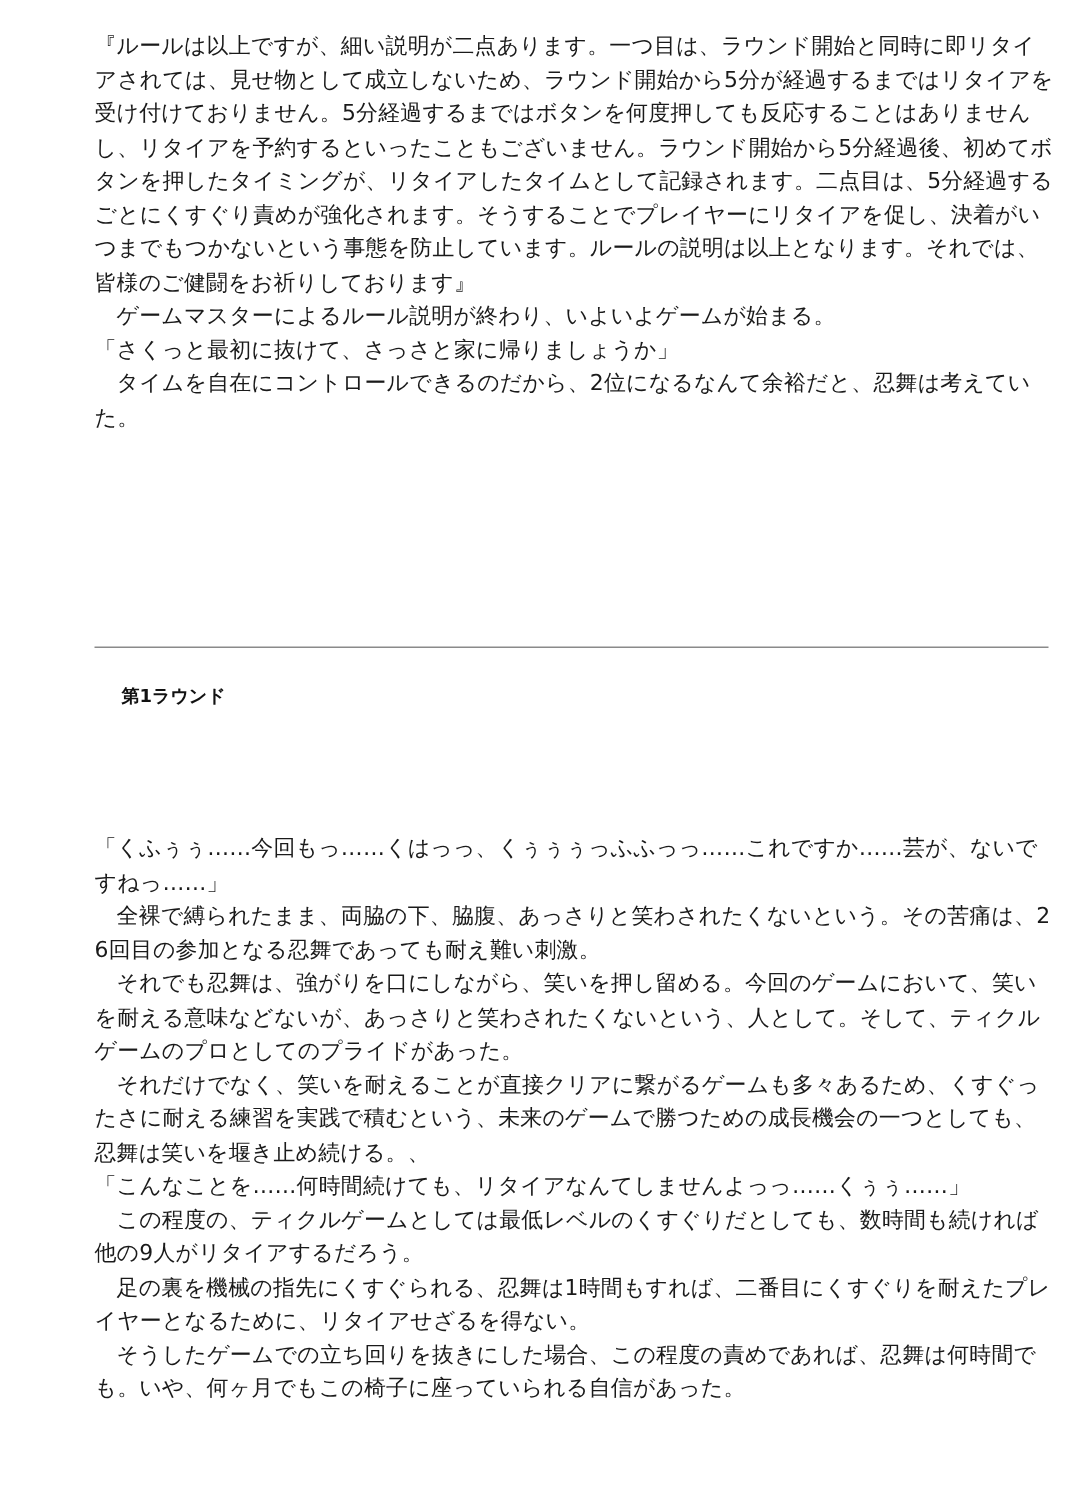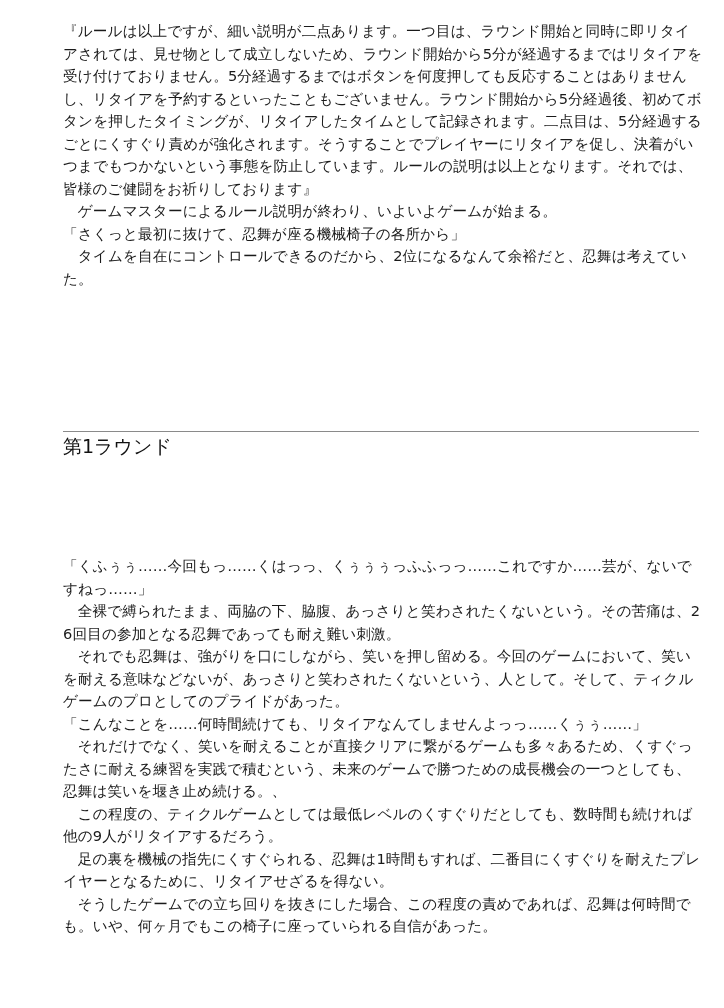--- a/index.html
+++ b/index.html
@@ -42,53 +42,53 @@
       top: 431px;
       left: 0;
       width: 636px;
       height: 0;
       border-top: 1.5px solid #8a8a8a;
     }
     .chapter-title {
       position: absolute;
       top: 434px;
       left: 0;
-      font-size: 19px;
+      font-size: 12px;
       line-height: 24px;
-      margin: 0;
-      font-weight: normal;
+      margin: 18px;
+      font-weight: bold;
       color: #111;
     }
     .section-2 {
       position: absolute;
       top: 555px;
       left: 0;
       width: 640px;
     }
   </style>
 </head>
 <body>
 
 <div class="page">
 
   <div class="section section-1">
     <p>『ルールは以上ですが、細い説明が二点あります。一つ目は、ラウンド開始と同時に即リタイアされては、見せ物として成立しないため、ラウンド開始から5分が経過するまではリタイアを受け付けておりません。5分経過するまではボタンを何度押しても反応することはありませんし、リタイアを予約するといったこともございません。ラウンド開始から5分経過後、初めてボタンを押したタイミングが、リタイアしたタイムとして記録されます。二点目は、5分経過するごとにくすぐり責めが強化されます。そうすることでプレイヤーにリタイアを促し、決着がいつまでもつかないという事態を防止しています。ルールの説明は以上となります。それでは、皆様のご健闘をお祈りしております』</p>
     <p>　ゲームマスターによるルール説明が終わり、いよいよゲームが始まる。</p>
-    <p>「さくっと最初に抜けて、忍舞が座る機械椅子の各所から」</p>
+    <p>「さくっと最初に抜けて、さっさと家に帰りましょうか」</p>
     <p>　タイムを自在にコントロールできるのだから、2位になるなんて余裕だと、忍舞は考えていた。</p>
   </div>
 
   <div class="divider"></div>
 
   <h2 class="chapter-title">第1ラウンド</h2>
 
   <div class="section section-2">
     <p>「くふぅぅ……今回もっ……くはっっ、くぅぅぅっふふっっ……これですか……芸が、ないですねっ……」</p>
     <p>　全裸で縛られたまま、両脇の下、脇腹、あっさりと笑わされたくないという。その苦痛は、26回目の参加となる忍舞であっても耐え難い刺激。</p>
     <p>　それでも忍舞は、強がりを口にしながら、笑いを押し留める。今回のゲームにおいて、笑いを耐える意味などないが、あっさりと笑わされたくないという、人として。そして、ティクルゲームのプロとしてのプライドがあった。</p>
+    <p>　それだけでなく、笑いを耐えることが直接クリアに繋がるゲームも多々あるため、くすぐったさに耐える練習を実践で積むという、未来のゲームで勝つための成長機会の一つとしても、忍舞は笑いを堰き止め続ける。、</p>
     <p>「こんなことを……何時間続けても、リタイアなんてしませんよっっ……くぅぅ……」</p>
-    <p>　それだけでなく、笑いを耐えることが直接クリアに繋がるゲームも多々あるため、くすぐったさに耐える練習を実践で積むという、未来のゲームで勝つための成長機会の一つとしても、忍舞は笑いを堰き止め続ける。、</p>
     <p>　この程度の、ティクルゲームとしては最低レベルのくすぐりだとしても、数時間も続ければ他の9人がリタイアするだろう。</p>
     <p>　足の裏を機械の指先にくすぐられる、忍舞は1時間もすれば、二番目にくすぐりを耐えたプレイヤーとなるために、リタイアせざるを得ない。</p>
     <p>　そうしたゲームでの立ち回りを抜きにした場合、この程度の責めであれば、忍舞は何時間でも。いや、何ヶ月でもこの椅子に座っていられる自信があった。</p>
   </div>
 
 </div>
 
 </body></html>

